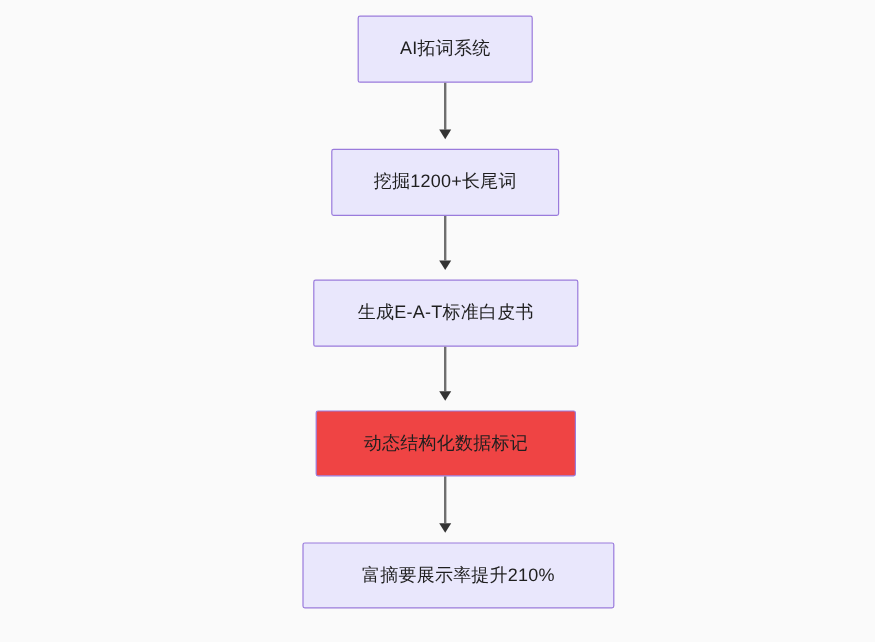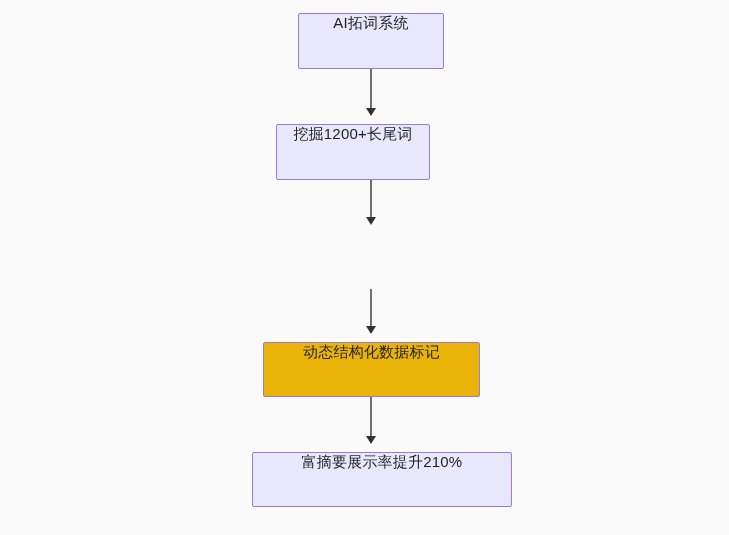--- a/index.html
+++ b/index.html
@@ -19,21 +19,21 @@
     height: 535px;
     background: #fafafa;
   }
   .node {
     position: absolute;
     box-sizing: border-box;
     background: #e9e7fc;
     border: 1.6px solid #9a7bdc;
     border-radius: 2px;
     display: flex;
-    align-items: flex-start;
+    align-items: center;
     justify-content: center;
     color: #1f1f1f;
     font-size: 15px;
     letter-spacing: 0.2px;
     line-height: 1.2;
     white-space: nowrap;
   }
   .node-label {
     display: block;
     text-align: center;
@@ -68,36 +68,39 @@
 
   <div class="node" style="left: 298px; top: 13px; width: 146px; height: 56px; background: rgb(233, 231, 252); border-color: rgb(154, 123, 220);">
     <span class="node-label">AI拓词系统</span>
   </div>
 
   <div class="edge" style="left: 371px; top: 69px;">
     <div class="edge-line" style="height: 39px; background: rgb(111, 111, 111);"></div>
     <div class="edge-head" style="top: 39px; border-top-color: rgb(51, 51, 51);"></div>
   </div>
 
-  <div class="node" style="left: 276px; top: 124px; width: 154px; height: 56px; background: rgb(233, 231, 252); border-color: rgb(154, 123, 220);">
+  <div class="node" style="left: 276px; top: 124px; width: 190px; height: 56px; background: rgb(233, 231, 252); border-color: rgb(154, 123, 220);">
     <span class="node-label">挖掘1200+长尾词</span>
   </div>
 
   <div class="edge" style="left: 371px; top: 180px;">
     <div class="edge-line" style="height: 37px; background: rgb(111, 111, 111);"></div>
     <div class="edge-head" style="top: 37px; border-top-color: rgb(51, 51, 51);"></div>
   </div>
 
+  <div class="node" style="left: 261px; top: 233px; width: 221px; height: 56px; background: rgb(233, 231, 252); border-color: rgb(154, 123, 220);">
+    <span class="node-label">生成E-A-T标准白皮书</span>
+  </div>
 
   <div class="edge" style="left: 371px; top: 289px;">
     <div class="edge-line" style="height: 37px; background: rgb(111, 111, 111);"></div>
     <div class="edge-head" style="top: 37px; border-top-color: rgb(51, 51, 51);"></div>
   </div>
 
-  <div class="node" style="left: 263px; top: 342px; width: 217px; height: 55px; background: #eab308; border-color: rgb(154, 123, 220);">
+  <div class="node" style="left: 263px; top: 342px; width: 217px; height: 55px; background: #ef4444; border-color: rgb(154, 123, 220);">
     <span class="node-label">动态结构化数据标记</span>
   </div>
 
   <div class="edge" style="left: 371px; top: 397px;">
     <div class="edge-line" style="height: 39px; background: rgb(111, 111, 111);"></div>
     <div class="edge-head" style="top: 39px; border-top-color: rgb(51, 51, 51);"></div>
   </div>
 
   <div class="node" style="left: 252px; top: 452px; width: 260px; height: 55px; background: rgb(233, 231, 252); border-color: rgb(154, 123, 220);">
     <span class="node-label">富摘要展示率提升210%</span>

